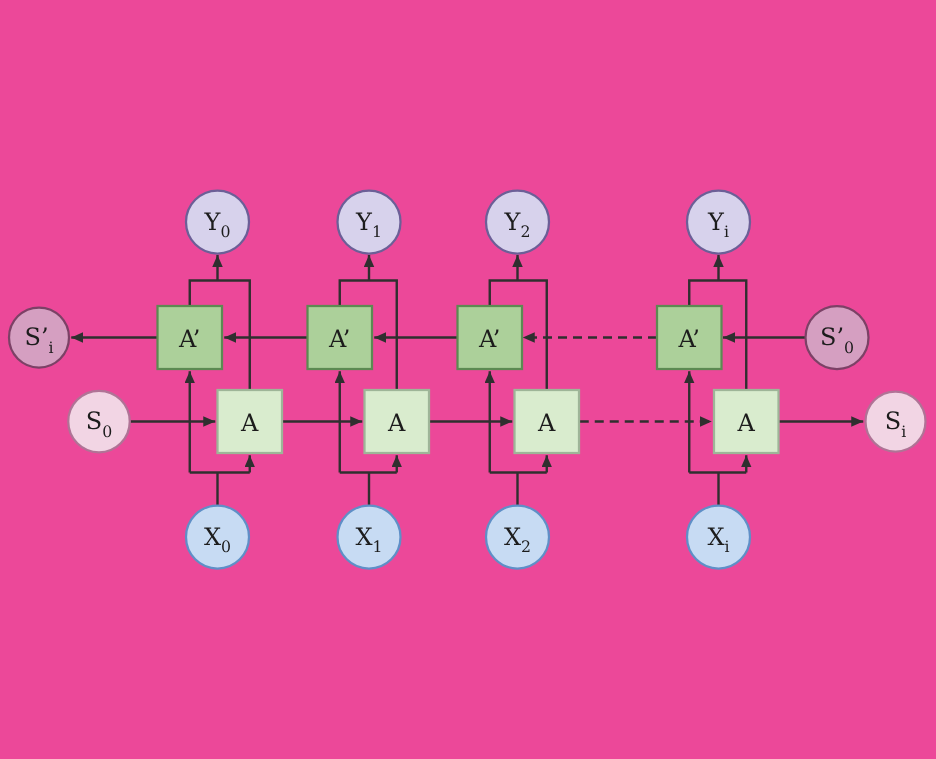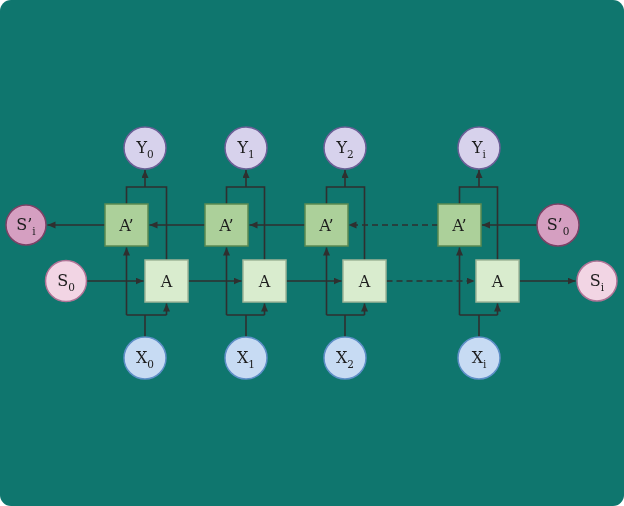--- a/index.html
+++ b/index.html
@@ -5,23 +5,22 @@
   html, body {
     margin: 0;
     padding: 0;
     background: #ffffff;
     font-family: "DejaVu Serif", serif;
   }
   .stage {
     position: relative;
     width: 624px;
     height: 506px;
-    background: #0f766e;
+    background: #ec4899;
     overflow: hidden;
-    border-radius: 11px;
   }
   svg { display: block; }
   .edge {
     fill: none;
     stroke: #2f2f2f;
     stroke-width: 1.6;
   }
   .edge.dashed {
     stroke-dasharray: 6 4;
   }

